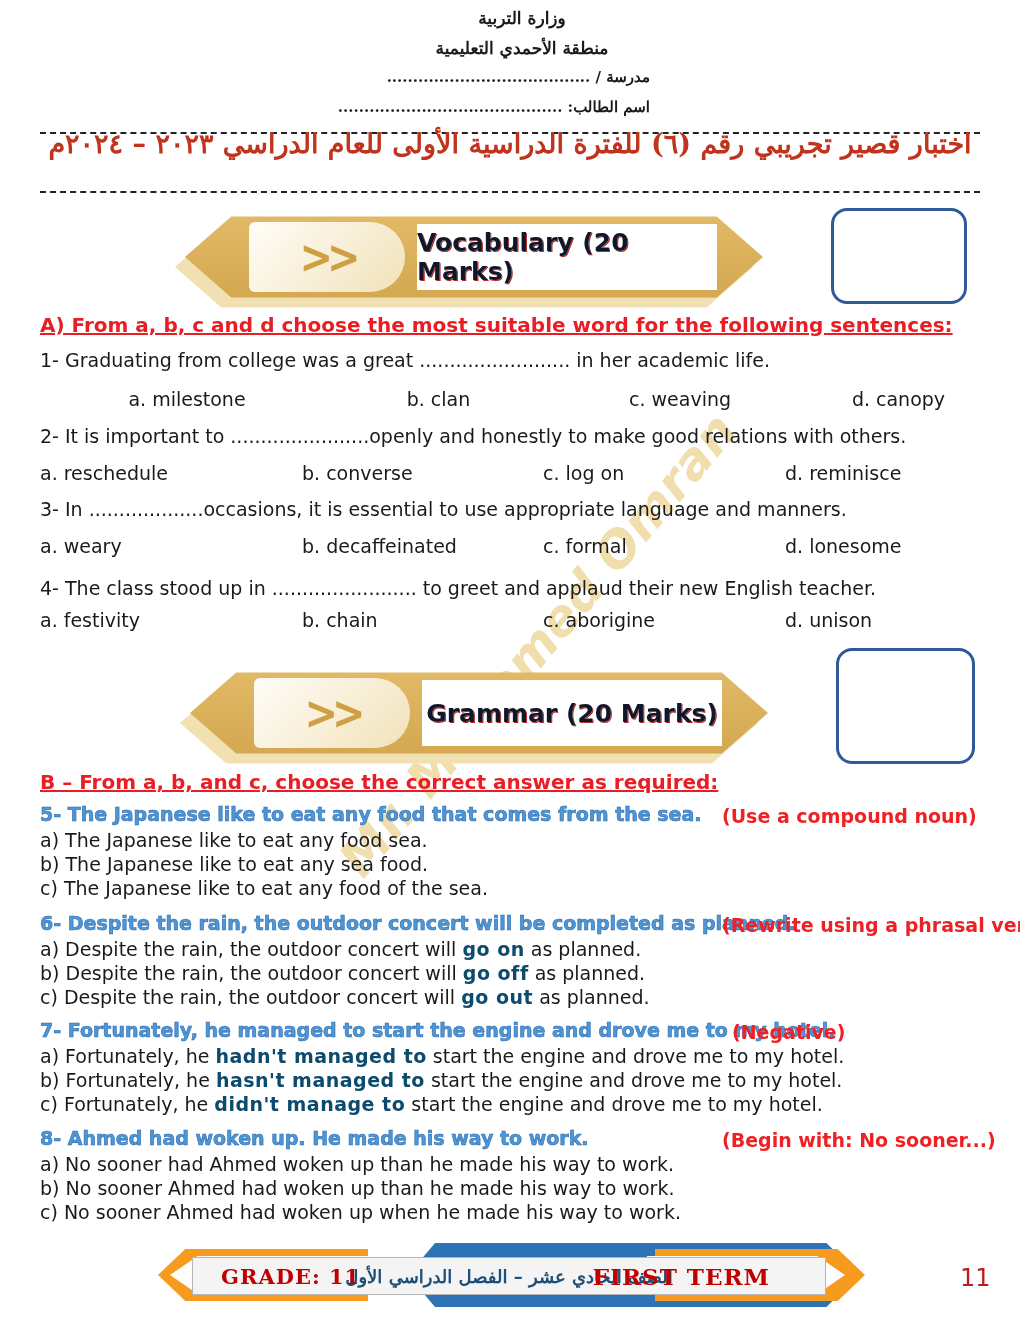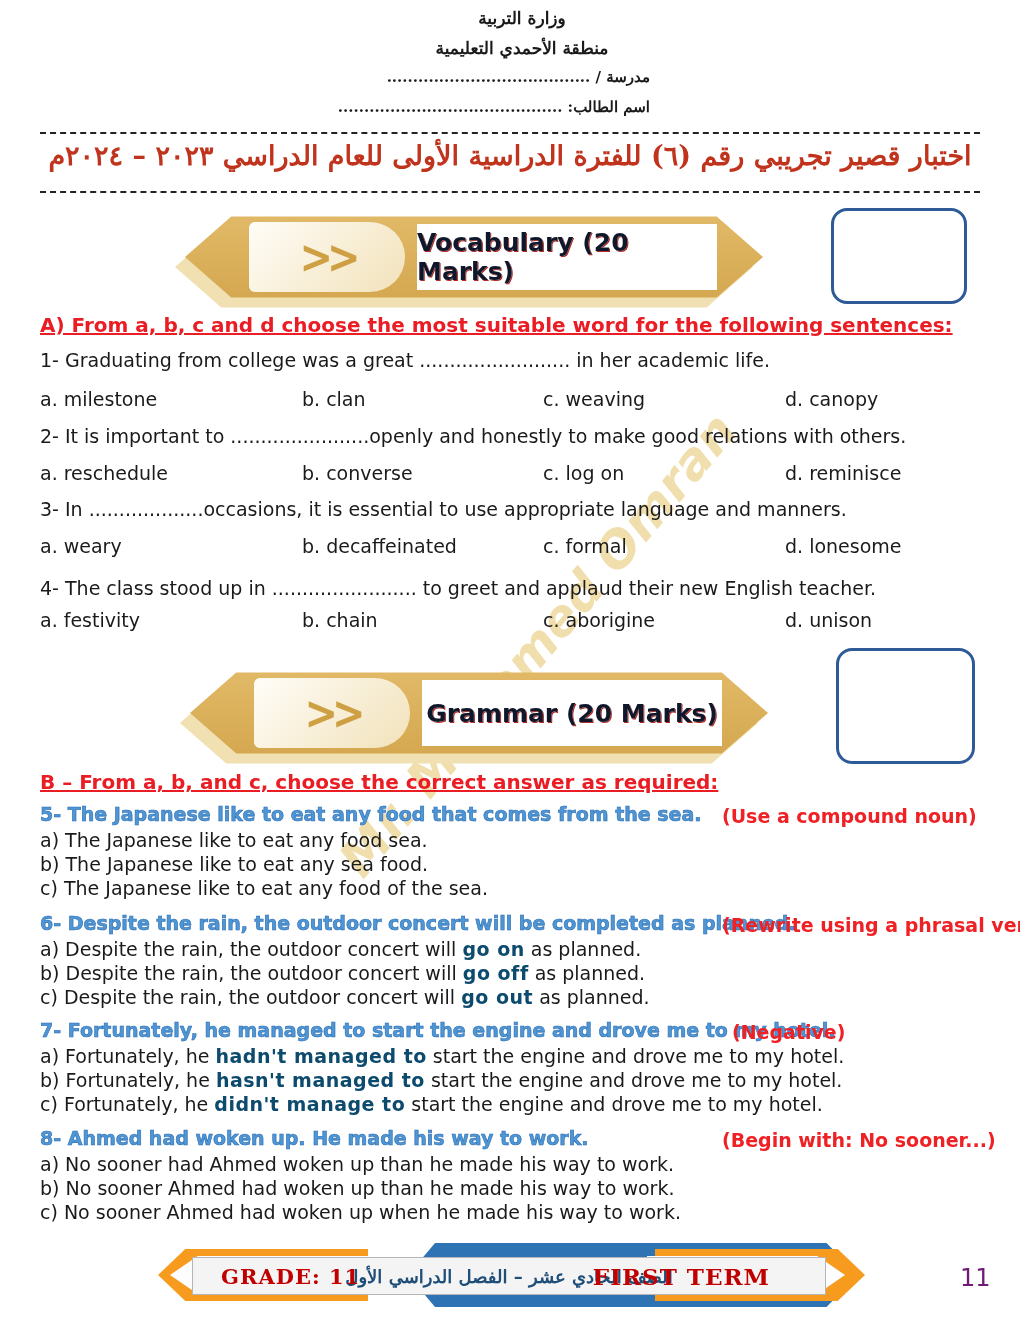--- a/index.html
+++ b/index.html
@@ -66,54 +66,54 @@
   .f-arrow-r-i{position:absolute;left:497px;top:13px;width:198px;height:38px;background:#fdfdfd;
       clip-path:polygon(0 0,86% 0,100% 50%,86% 100%,0 100%);}
   .f-strip{position:absolute;left:42px;top:14px;width:632px;height:36px;background:#f4f4f4;
       border:1px solid #b5b5b5;display:flex;align-items:center;}
   .f-grade{position:absolute;left:28px;top:0;height:36px;display:flex;align-items:center;
       font-family:"DejaVu Serif","Liberation Serif",serif;font-weight:bold;font-size:21px;color:#c00000;letter-spacing:1px;}
   .f-ar{position:absolute;left:0;width:100%;height:36px;display:flex;align-items:center;justify-content:center;
       font-family:"DejaVu Serif","Liberation Serif",serif;font-weight:bold;font-size:18px;color:#1f4e79;direction:rtl;}
   .f-term{position:absolute;right:55px;top:0;height:36px;display:flex;align-items:center;
       font-family:"DejaVu Serif","Liberation Serif",serif;font-weight:bold;font-size:23px;color:#c00000;letter-spacing:1px;}
-  .pagenum{position:absolute;left:960px;top:1264px;font-size:24px;color:#701a75;}
+  .pagenum{position:absolute;left:960px;top:1264px;font-size:24px;color:#b91c1c;}
 </style>
 </head>
 <body>
 
 <div class="page">
 
   <div class="abs hdr-line ar" style="top:8px;">وزارة التربية</div>
   <div class="abs hdr-line ar" style="top:38px;">منطقة الأحمدي التعليمية</div>
   <div class="abs fill-line" style="top:68px;">مدرسة / .......................................</div>
   <div class="abs fill-line" style="top:98px;">اسم الطالب: ...........................................</div>
 
   <div class="abs dashline" style="top:132px;"></div>
-  <div class="abs exam-title" style="top:140px;">اختبار قصير تجريبي رقم (٦) للفترة الدراسية الأولى للعام الدراسي ٢٠٢٣ – ٢٠٢٤م</div>
+  <div class="abs exam-title" style="top:128px;">اختبار قصير تجريبي رقم (٦) للفترة الدراسية الأولى للعام الدراسي ٢٠٢٣ – ٢٠٢٤م</div>
   <div class="abs dashline" style="top:191px;"></div>
 
   <div class="watermark">Mr. Mohamed Omran</div>
 
   <div class="banner" style="left:185px;top:212px;">
     <div class="shadow"></div>
     <div class="gold"></div>
     <div class="pill">
       <span class="chev">&gt;&gt;</span>
     </div>
     <div class="labelbox">
       <span class="labeltext">Vocabulary (20 Marks)</span>
     </div>
   </div>
   <div class="marksbox" style="left:831px;top:208px;width:130px;height:90px;"></div>
 
   <div class="abs sec-head" style="left:40px;top:313px;">A) From a, b, c and d choose the most suitable word for the following sentences:</div>
 
   <div class="abs stem" style="left:40px;top:349px;">1- Graduating from college was a great ......................... in her academic life.</div>
-  <div class="abs optgrid" style="left:40px;top:388px;width:940px;">
+  <div class="abs optgrid" style="left:56px;top:388px;width:940px;text-align:center;">
     <span>a. milestone</span>
     <span>b. clan</span>
     <span>c. weaving</span>
     <span>d. canopy</span>
   </div>
 
   <div class="abs stem" style="left:40px;top:425px;">2- It is important to .......................openly and honestly to make good relations with others.</div>
   <div class="abs optgrid" style="left:40px;top:462px;width:940px;">
     <span>a. reschedule</span>
     <span>b. converse</span>

